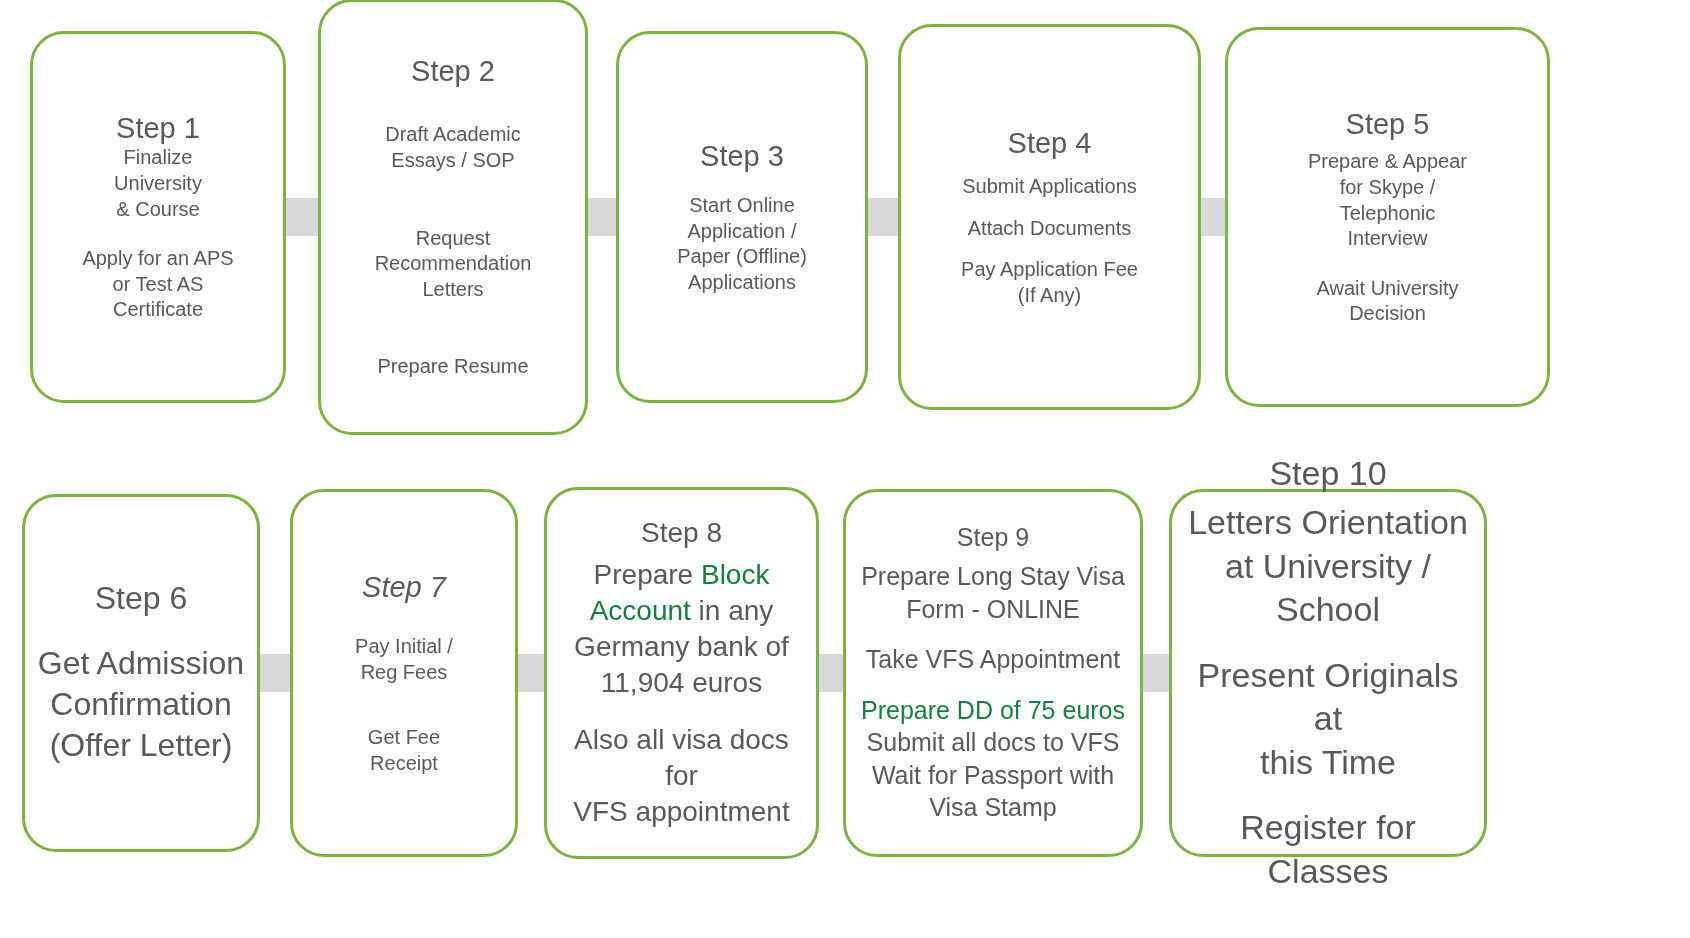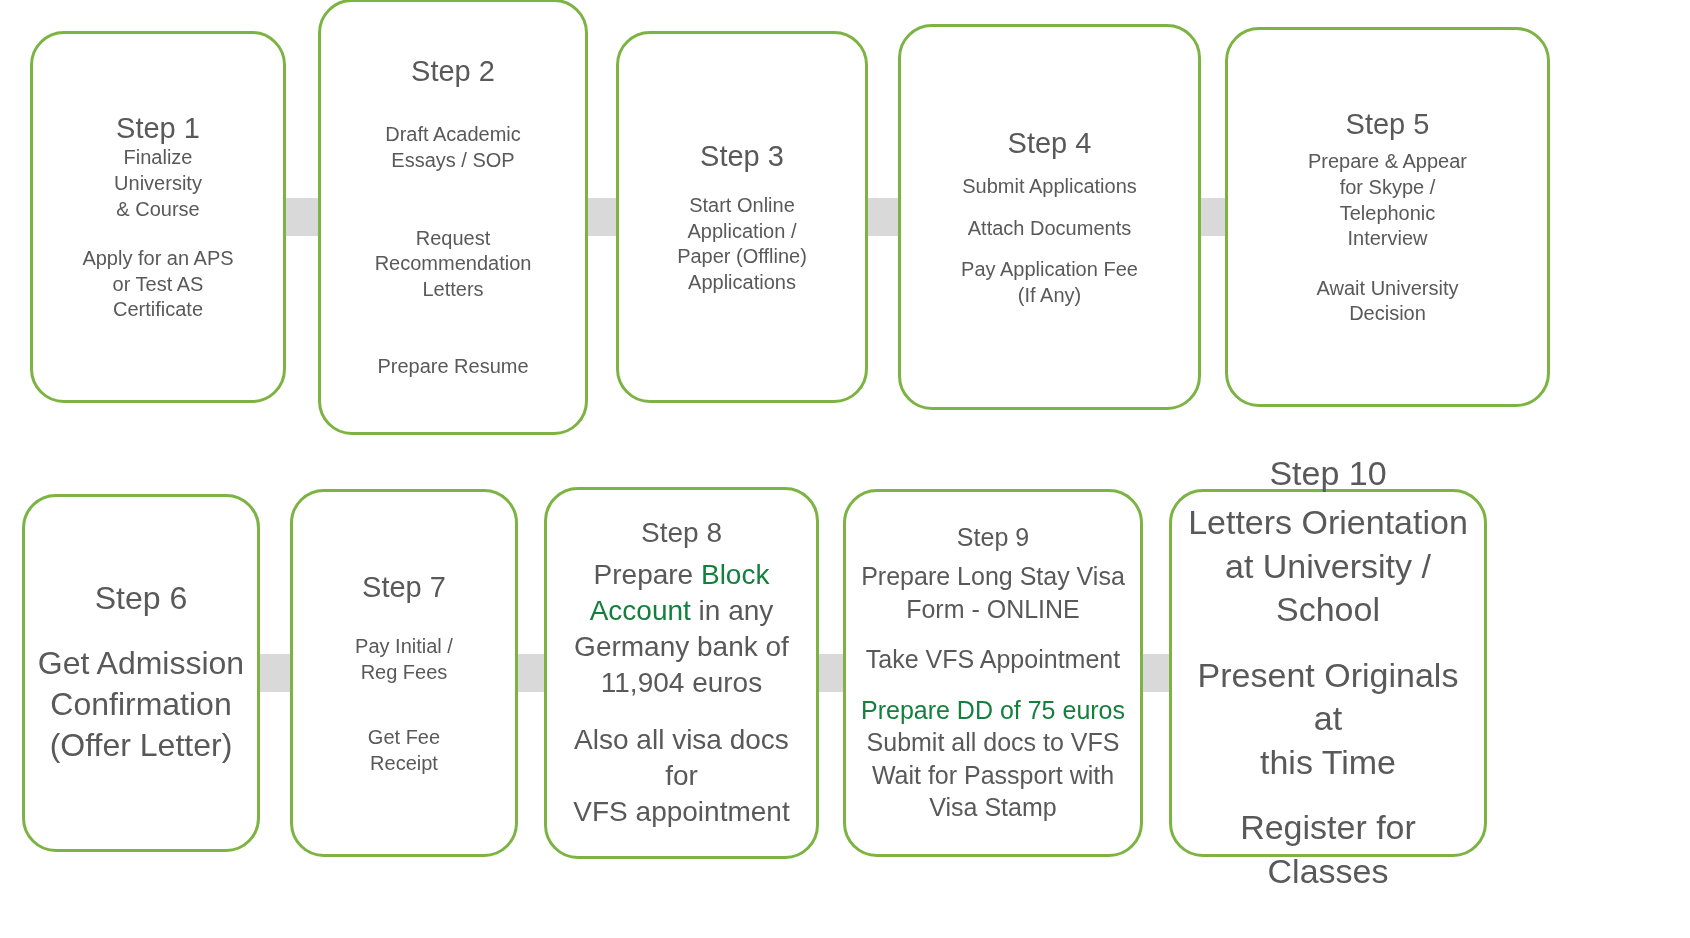--- a/index.html
+++ b/index.html
@@ -108,21 +108,21 @@
   #card-6 .step-block, #card-6 .step-title { font-size: 32px; }
   #card-4 .step-block + .step-block { margin-top: 16px; }
   #card-4 .step-title { margin-bottom: 14px; }
   #card-1 .step-title { margin-bottom: 0; }
   #card-1 .head-block { margin-top: 0; }
   #card-1 .step-block + .step-block { margin-top: 24px; }
   #card-5 .step-block + .step-block { margin-top: 24px; }
   #card-2 .step-block + .step-block { margin-top: 26px; }
   #card-7 .step-block + .step-block { margin-top: 40px; }
   #card-6 .step-title { margin-bottom: 26px; }
-  #card-7 .step-title { margin-bottom: 30px; }
+  #card-7 .step-title { margin-bottom: 30px; font-style: italic; }
 </style>
 </head>
 <body>
 
 <div id="flow-canvas">
 
   <div class="flow-row" id="row-1">
     <div class="gap-left"></div>
 
     <div class="step-card" id="card-1">

